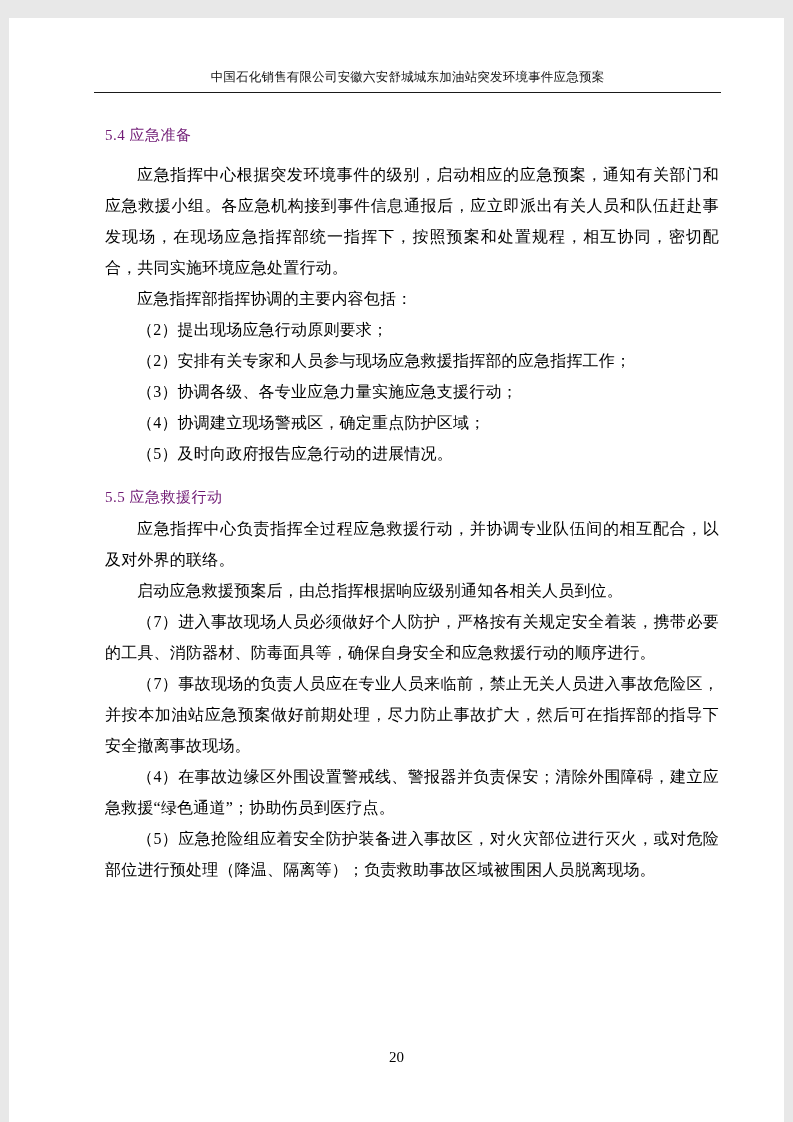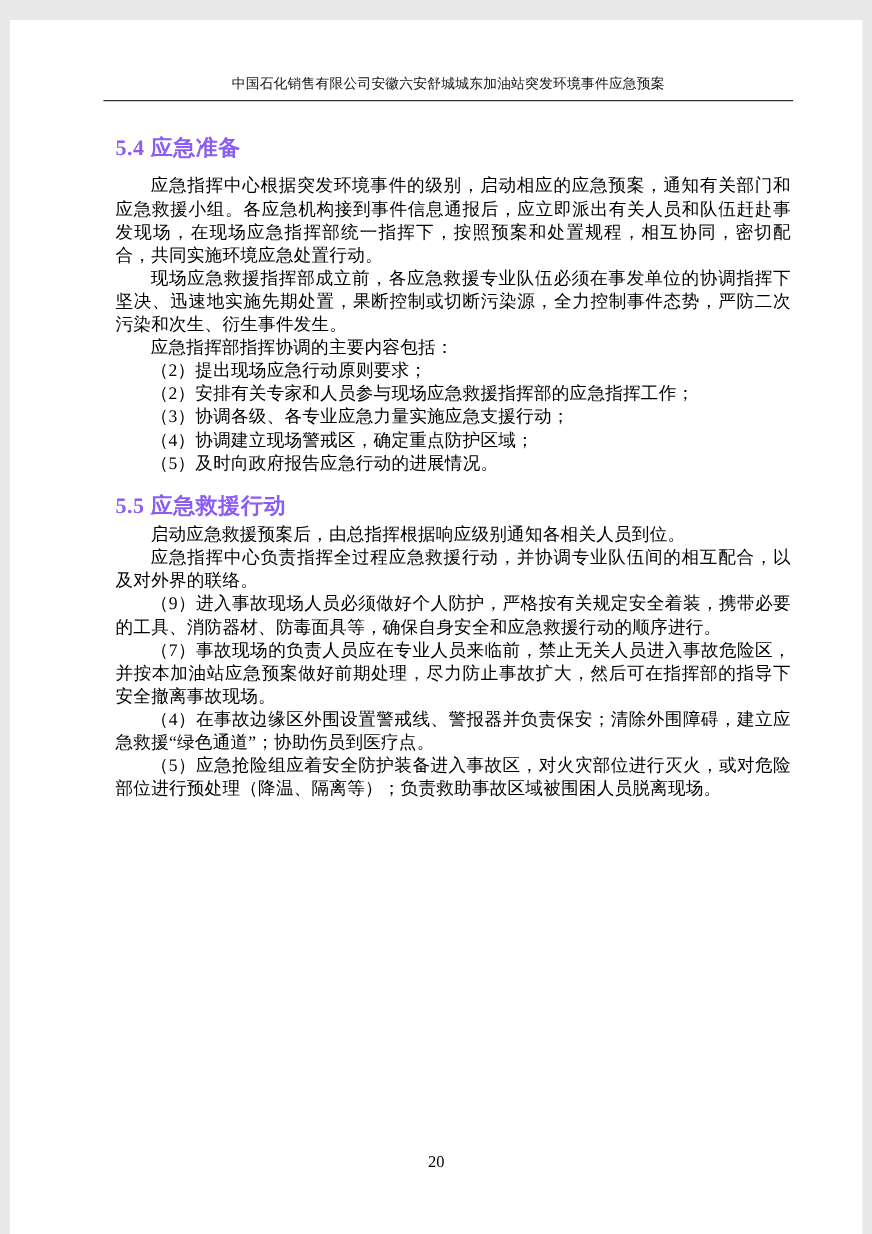--- a/index.html
+++ b/index.html
@@ -32,31 +32,31 @@
     color: #111111;
     white-space: nowrap;
   }
   .content {
     position: absolute;
     top: 76px;
     left: 96px;
     width: 614px;
   }
   h2.section-heading {
-    font-size: 20px;
-    font-weight: bold;
+    font-size: 15px;
+    font-weight: normal;
     line-height: 28px;
     letter-spacing: 0.5px;
-    color: #8b5cf6;
+    color: #701a75;
   }
   h2.heading-54 { margin-top: 27px; margin-bottom: 10px; }
   h2.heading-55 { margin-top: 14px; margin-bottom: 2px; }
   p.body-par {
     font-size: 16px;
-    line-height: 21px;
+    line-height: 31px;
     letter-spacing: 0.2px;
     text-align: justify;
     text-indent: 2em;
     color: #000000;
   }
   .page-footer {
     position: absolute;
     top: 1030px;
     left: 0;
     width: 100%;
@@ -74,35 +74,34 @@
 
   <div class="doc-header">
     <span class="header-title">中国石化销售有限公司安徽六安舒城城东加油站突发环境事件应急预案</span>
   </div>
 
   <div class="content">
 
     <h2 class="section-heading heading-54">5.4 应急准备</h2>
 
     <p class="body-par">应急指挥中心根据突发环境事件的级别，启动相应的应急预案，通知有关部门和应急救援小组。各应急机构接到事件信息通报后，应立即派出有关人员和队伍赶赴事发现场，在现场应急指挥部统一指挥下，按照预案和处置规程，相互协同，密切配合，共同实施环境应急处置行动。</p>
-    <p class="body-par">现场应急救援指挥部成立前，各应急救援专业队伍必须在事发单位的协调指挥下坚决、迅速地实施先期处置，果断控制或切断污染源，全力控制事件态势，严防二次污染和次生、衍生事件发生。</p>
     <p class="body-par">应急指挥部指挥协调的主要内容包括：</p>
 
     <p class="body-par">（2）提出现场应急行动原则要求；</p>
     <p class="body-par">（2）安排有关专家和人员参与现场应急救援指挥部的应急指挥工作；</p>
     <p class="body-par">（3）协调各级、各专业应急力量实施应急支援行动；</p>
     <p class="body-par">（4）协调建立现场警戒区，确定重点防护区域；</p>
     <p class="body-par">（5）及时向政府报告应急行动的进展情况。</p>
 
     <h2 class="section-heading heading-55">5.5 应急救援行动</h2>
 
+    <p class="body-par">应急指挥中心负责指挥全过程应急救援行动，并协调专业队伍间的相互配合，以及对外界的联络。</p>
     <p class="body-par">启动应急救援预案后，由总指挥根据响应级别通知各相关人员到位。</p>
-    <p class="body-par">应急指挥中心负责指挥全过程应急救援行动，并协调专业队伍间的相互配合，以及对外界的联络。</p>
 
-    <p class="body-par">（9）进入事故现场人员必须做好个人防护，严格按有关规定安全着装，携带必要的工具、消防器材、防毒面具等，确保自身安全和应急救援行动的顺序进行。</p>
+    <p class="body-par">（7）进入事故现场人员必须做好个人防护，严格按有关规定安全着装，携带必要的工具、消防器材、防毒面具等，确保自身安全和应急救援行动的顺序进行。</p>
     <p class="body-par">（7）事故现场的负责人员应在专业人员来临前，禁止无关人员进入事故危险区，并按本加油站应急预案做好前期处理，尽力防止事故扩大，然后可在指挥部的指导下安全撤离事故现场。</p>
     <p class="body-par">（4）在事故边缘区外围设置警戒线、警报器并负责保安；清除外围障碍，建立应急救援“绿色通道”；协助伤员到医疗点。</p>
     <p class="body-par">（5）应急抢险组应着安全防护装备进入事故区，对火灾部位进行灭火，或对危险部位进行预处理（降温、隔离等）；负责救助事故区域被围困人员脱离现场。</p>
 
   </div>
 
   <div class="page-footer">
     <span class="page-number">20</span>
   </div>
 

